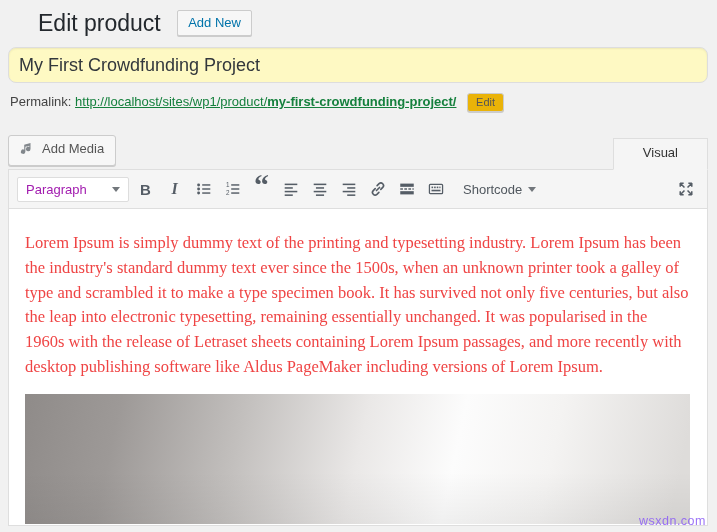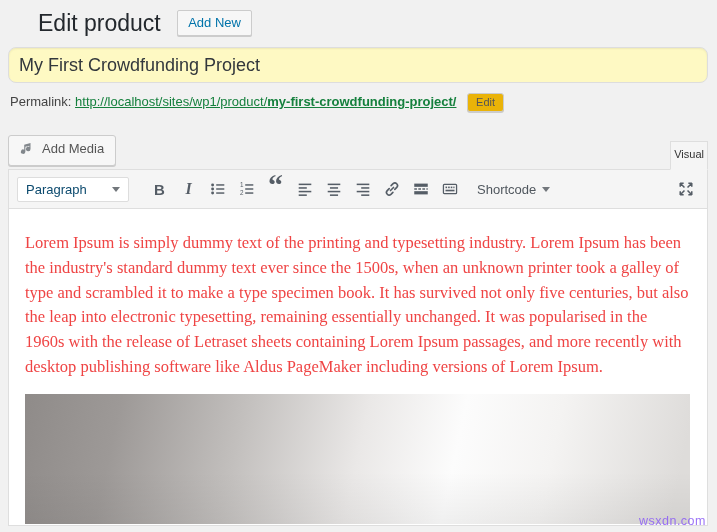--- a/index.html
+++ b/index.html
@@ -43,39 +43,39 @@
 
   
   .editor-top { margin-top:23px; display:flex; align-items:flex-end; }
   .add-media-btn {
     display:inline-flex; gap:7px; padding:5px 11px 6px;
     background:#f7f7f7; border:1px solid #ccc; border-radius:3px; box-shadow:0 1px 0 #ccc;
     color:#555; font-size:13px; cursor:pointer; margin-bottom:3px;
   }
   .tabs { margin-left:auto; display:flex; align-items:flex-end; }
   .tab {
-    padding:6px 3px 7px; font-size:11px; color:#555; cursor:pointer;
+    padding:6px 29px 7px; font-size:13px; color:#555; cursor:pointer;
     background:#e8e8e8; border:1px solid transparent; margin-left:4px; line-height:1.2;
   }
   .tab.active {
     background:#f5f5f5; border:1px solid #dedede; border-bottom-color:#f5f5f5;
     margin-bottom:-1px; position:relative; z-index:3; color:#333; padding-bottom:8px;
   }
 
   
   .toolbar {
     position:relative; z-index:2; clear:both;
     background:#f5f5f5; border:1px solid #dedede;
     display:flex; align-items:center; padding:7px 8px; gap:2px; height:40px;
   }
   .paragraph-select {
-    width:112px; height:25px; margin-right:15px; padding:0 8px;
+    width:112px; height:25px; margin-right:1px; padding:0 8px;
     background:#fff; border:1px solid #ddd; border-radius:2px;
     display:flex; align-items:center; justify-content:space-between;
-    font-size:13px; color:#0c4a6e; cursor:pointer;
+    font-size:13px; color:#a21caf; cursor:pointer;
   }
   .caret-down { width:0; height:0; border-left:4px solid transparent; border-right:4px solid transparent; border-top:5px solid #72777c; }
   .tb-btn {
     min-width:27px; height:24px; display:flex; align-items:center; justify-content:center;
     border:1px solid transparent; border-radius:2px; color:#555d66; cursor:pointer; background:transparent;
     padding:0;
   }
   .tb-btn svg { display:block; }
   .bold-glyph { font-weight:700; font-size:15px; color:#555d66; }
   .italic-glyph { font-family:"Liberation Serif", serif; font-style:italic; font-weight:700; font-size:16px; color:#555d66; }

